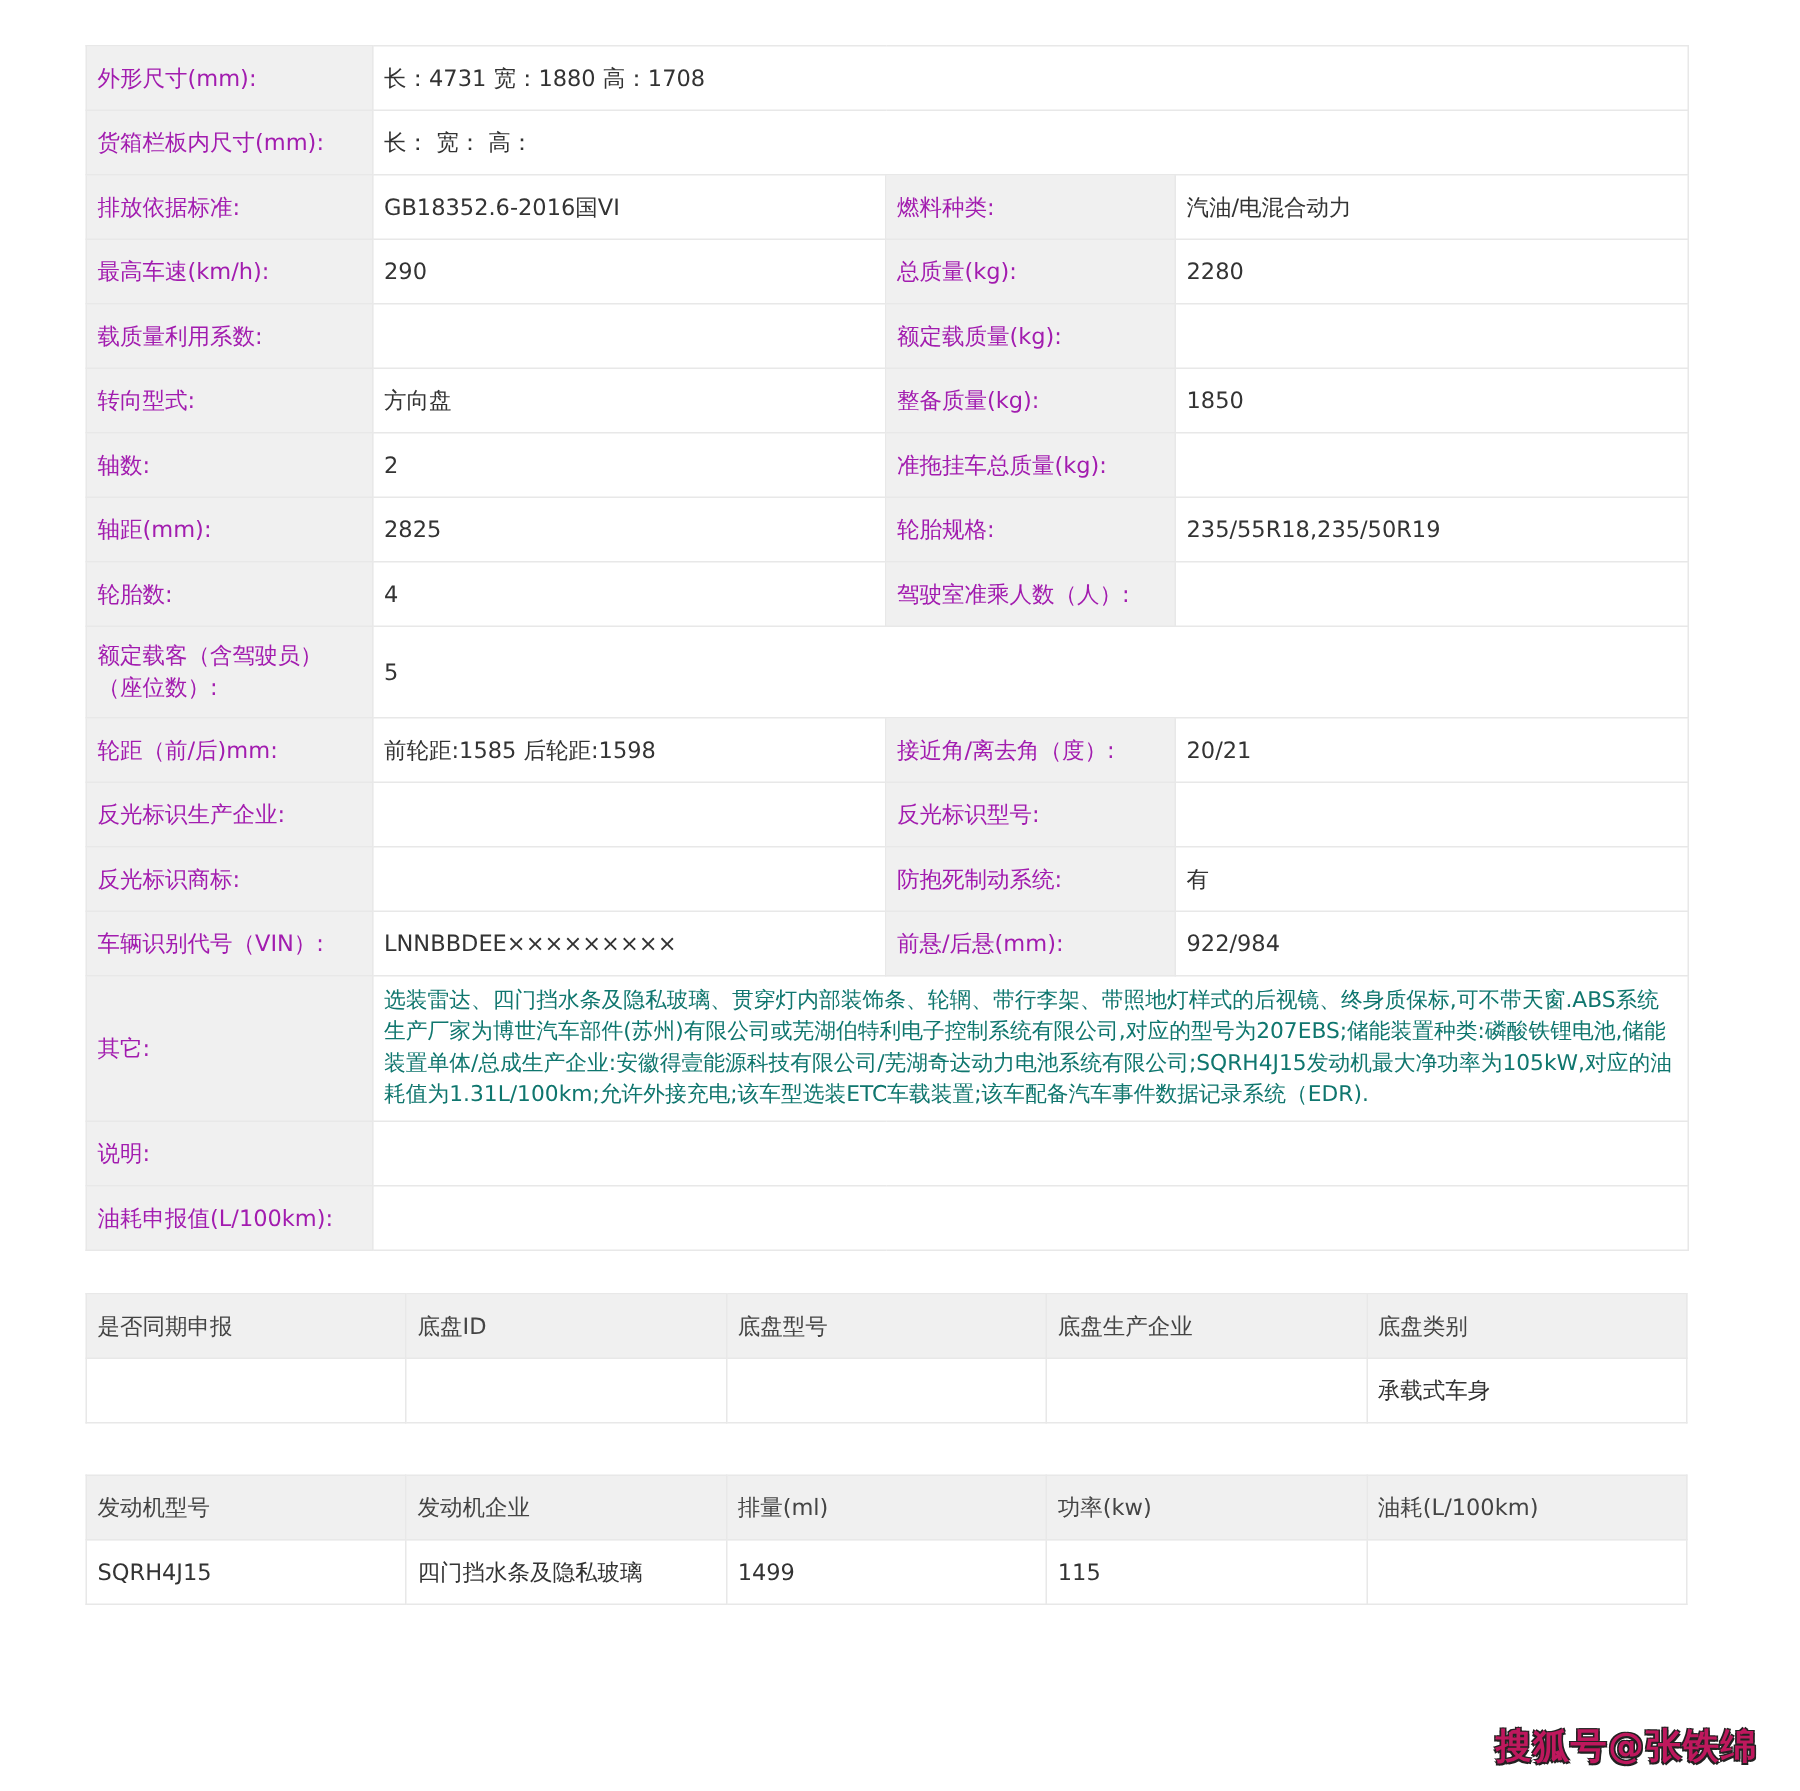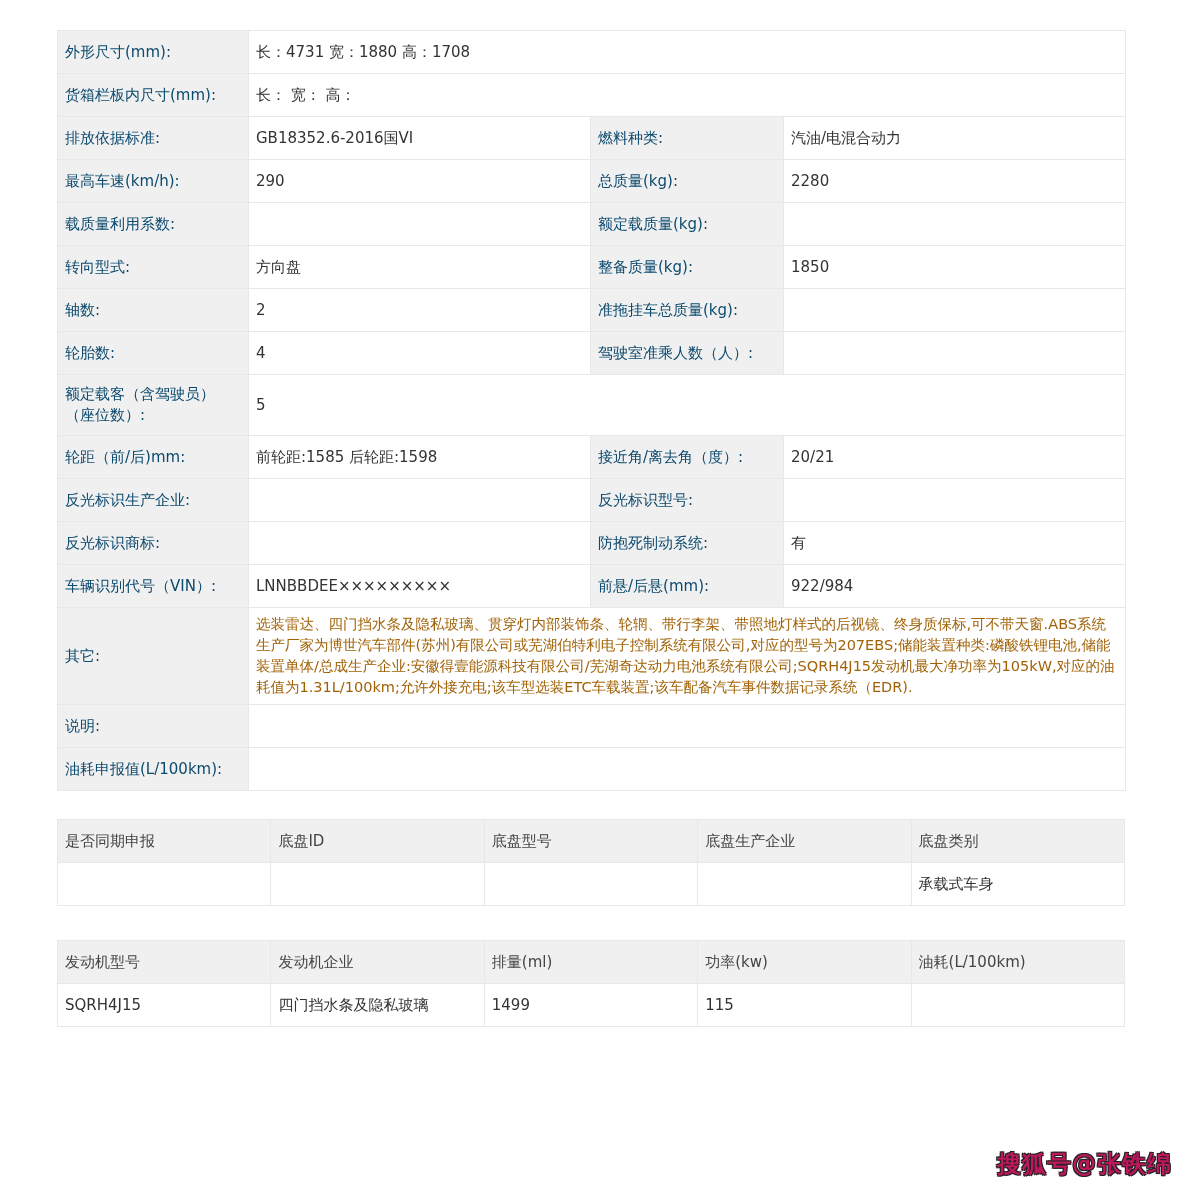--- a/index.html
+++ b/index.html
@@ -9,27 +9,27 @@
     color: #333333; font-size: 15px;
   }
   .wrap { position: absolute; left: 57px; top: 30px; width: 1068px; }
   table { border-collapse: collapse; width: 100%; table-layout: fixed; }
   td, th {
     border: 1px solid #e8e8e8; padding: 6px 7px; vertical-align: middle;
     font-weight: normal; text-align: left; line-height: 21px; font-size: 15px;
     color: #333;
   }
   .spec td { height: 30px; }
-  .lbl { background: #f0f0f0; color: #0c4a6e; }
+  .lbl { background: #f0f0f0; color: #a21caf; }
   .val { background: #ffffff; }
   .spec col.c1 { width: 191px; }
   .spec col.c2 { width: 342px; }
   .spec col.c3 { width: 193px; }
   .spec col.c4 { width: 342px; }
-  .other { font-size: 14.5px; line-height: 21px; color: #a16207; word-break: break-all; }
+  .other { font-size: 14.5px; line-height: 21px; color: #0f766e; word-break: break-all; }
   .grid { margin-top: 28px; }
   .grid th { background: #f0f0f0; color: #444; height: 30px; }
   .grid td { background: #fff; height: 30px; }
   .grid2 { margin-top: 34px; padding-left: 39px; }
   .watermark {
     position: absolute; right: 28px; bottom: 14px; font-size: 24px;
     color: #be185d; font-weight: bold; letter-spacing: 1px;
     text-shadow: -1px -1px 0 #222, 1px -1px 0 #222, -1px 1px 0 #222, 1px 1px 0 #222;
   }
 </style>
@@ -75,20 +75,26 @@
         <td class="lbl">转向型式:</td>
         <td class="val">方向盘</td>
         <td class="lbl">整备质量(kg):</td>
         <td class="val">1850</td>
       </tr>
       <tr>
         <td class="lbl">轴数:</td>
         <td class="val">2</td>
         <td class="lbl">准拖挂车总质量(kg):</td>
         <td class="val"></td>
+      </tr>
+      <tr>
+        <td class="lbl">轴距(mm):</td>
+        <td class="val">2825</td>
+        <td class="lbl">轮胎规格:</td>
+        <td class="val">235/55R18,235/50R19</td>
       </tr>
       <tr>
         <td class="lbl">轮胎数:</td>
         <td class="val">4</td>
         <td class="lbl">驾驶室准乘人数（人）:</td>
         <td class="val"></td>
       </tr>
       <tr>
         <td class="lbl" style="height:48px">额定载客（含驾驶员）（座位数）:</td>
         <td class="val" colspan="3">5</td>

